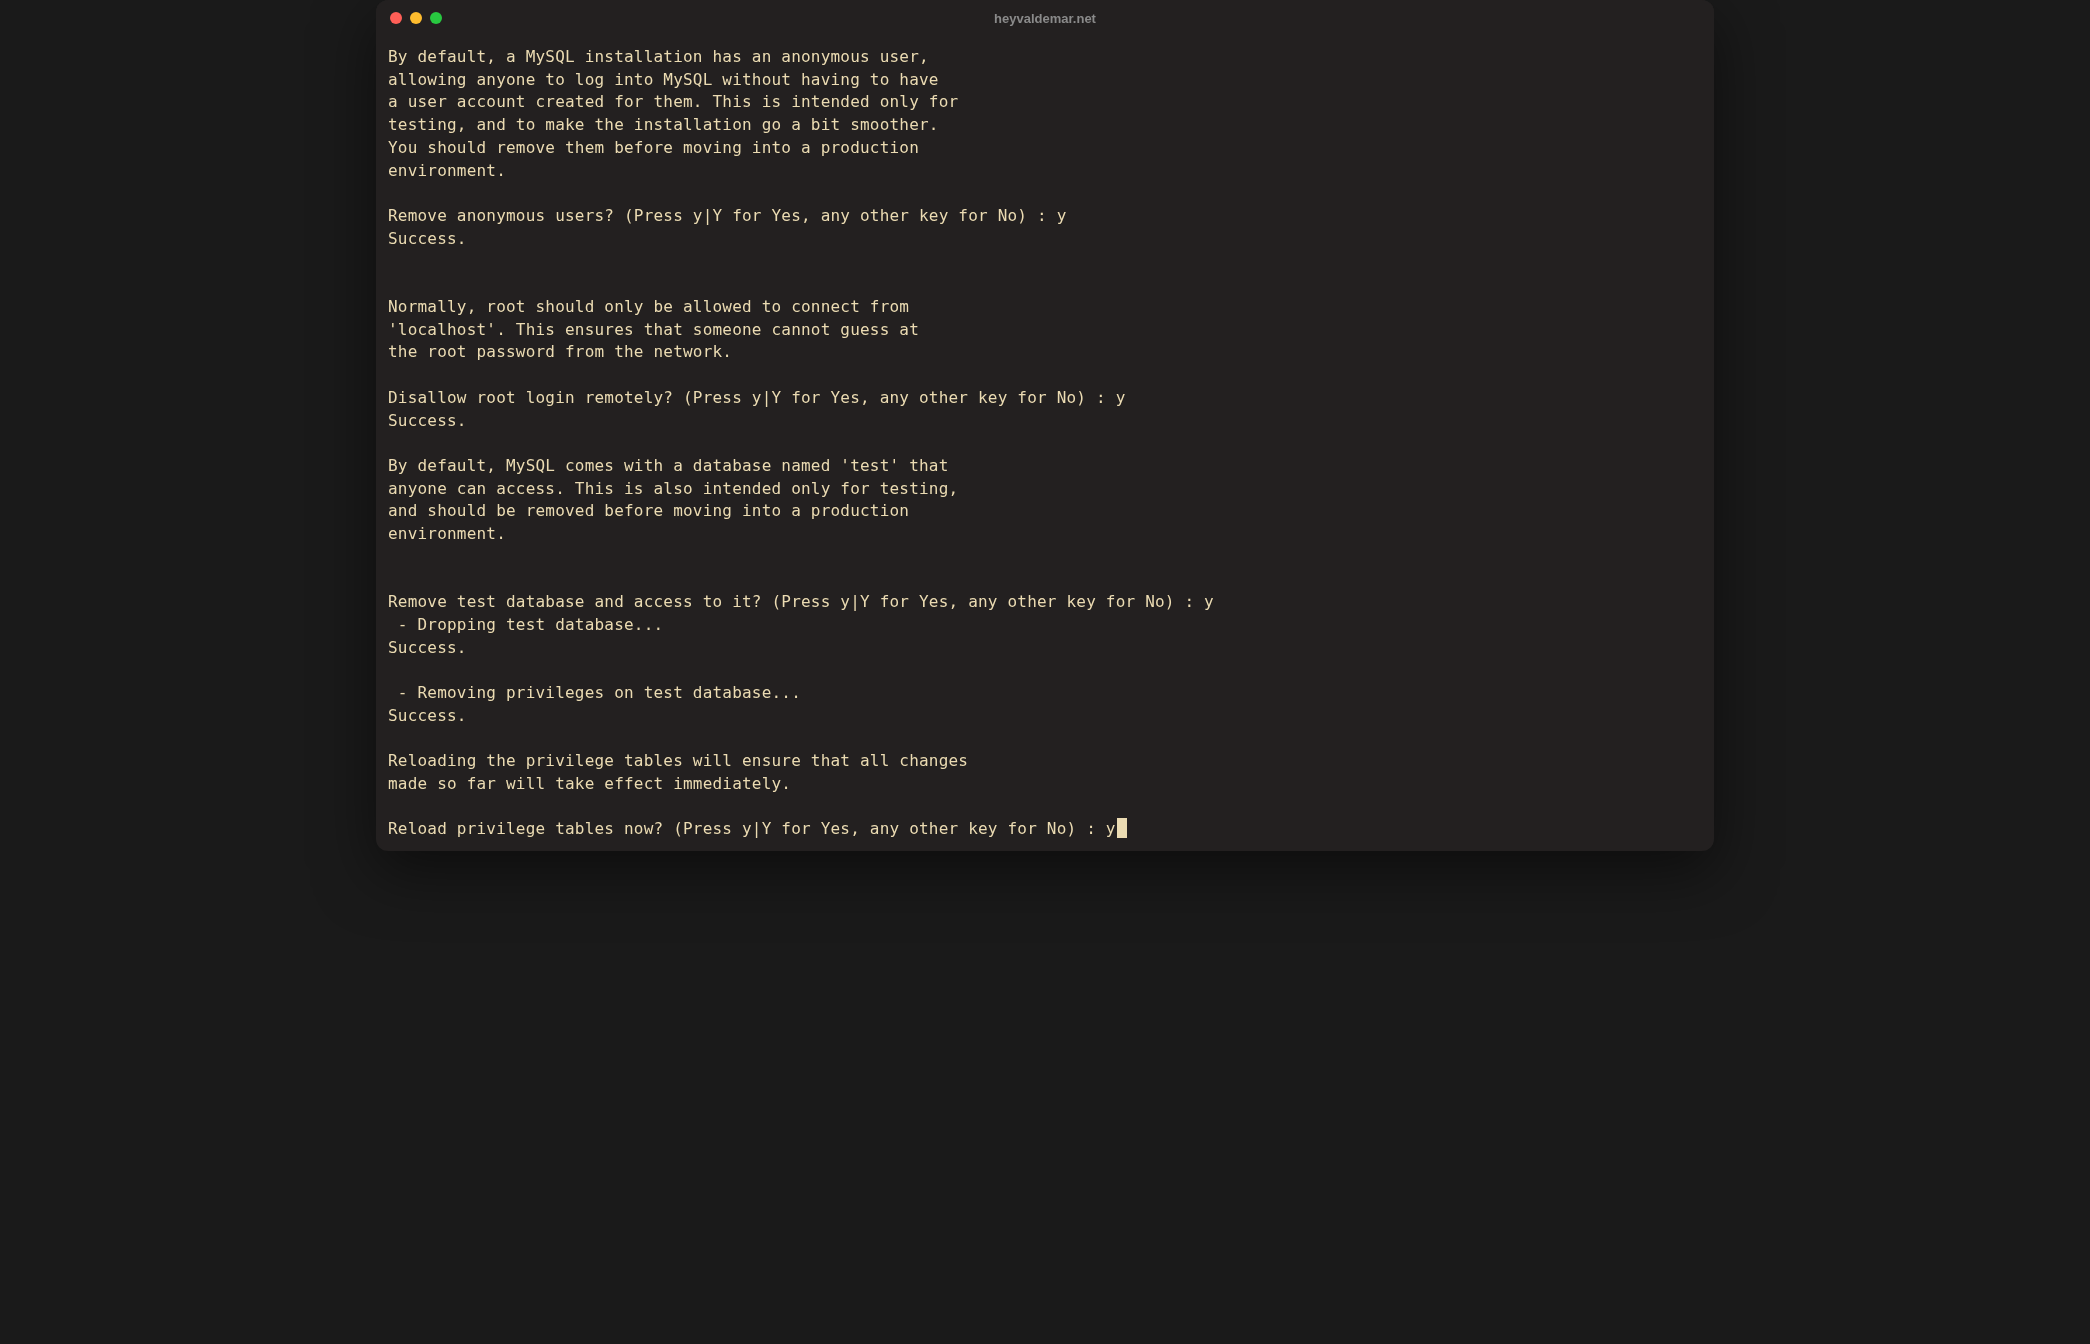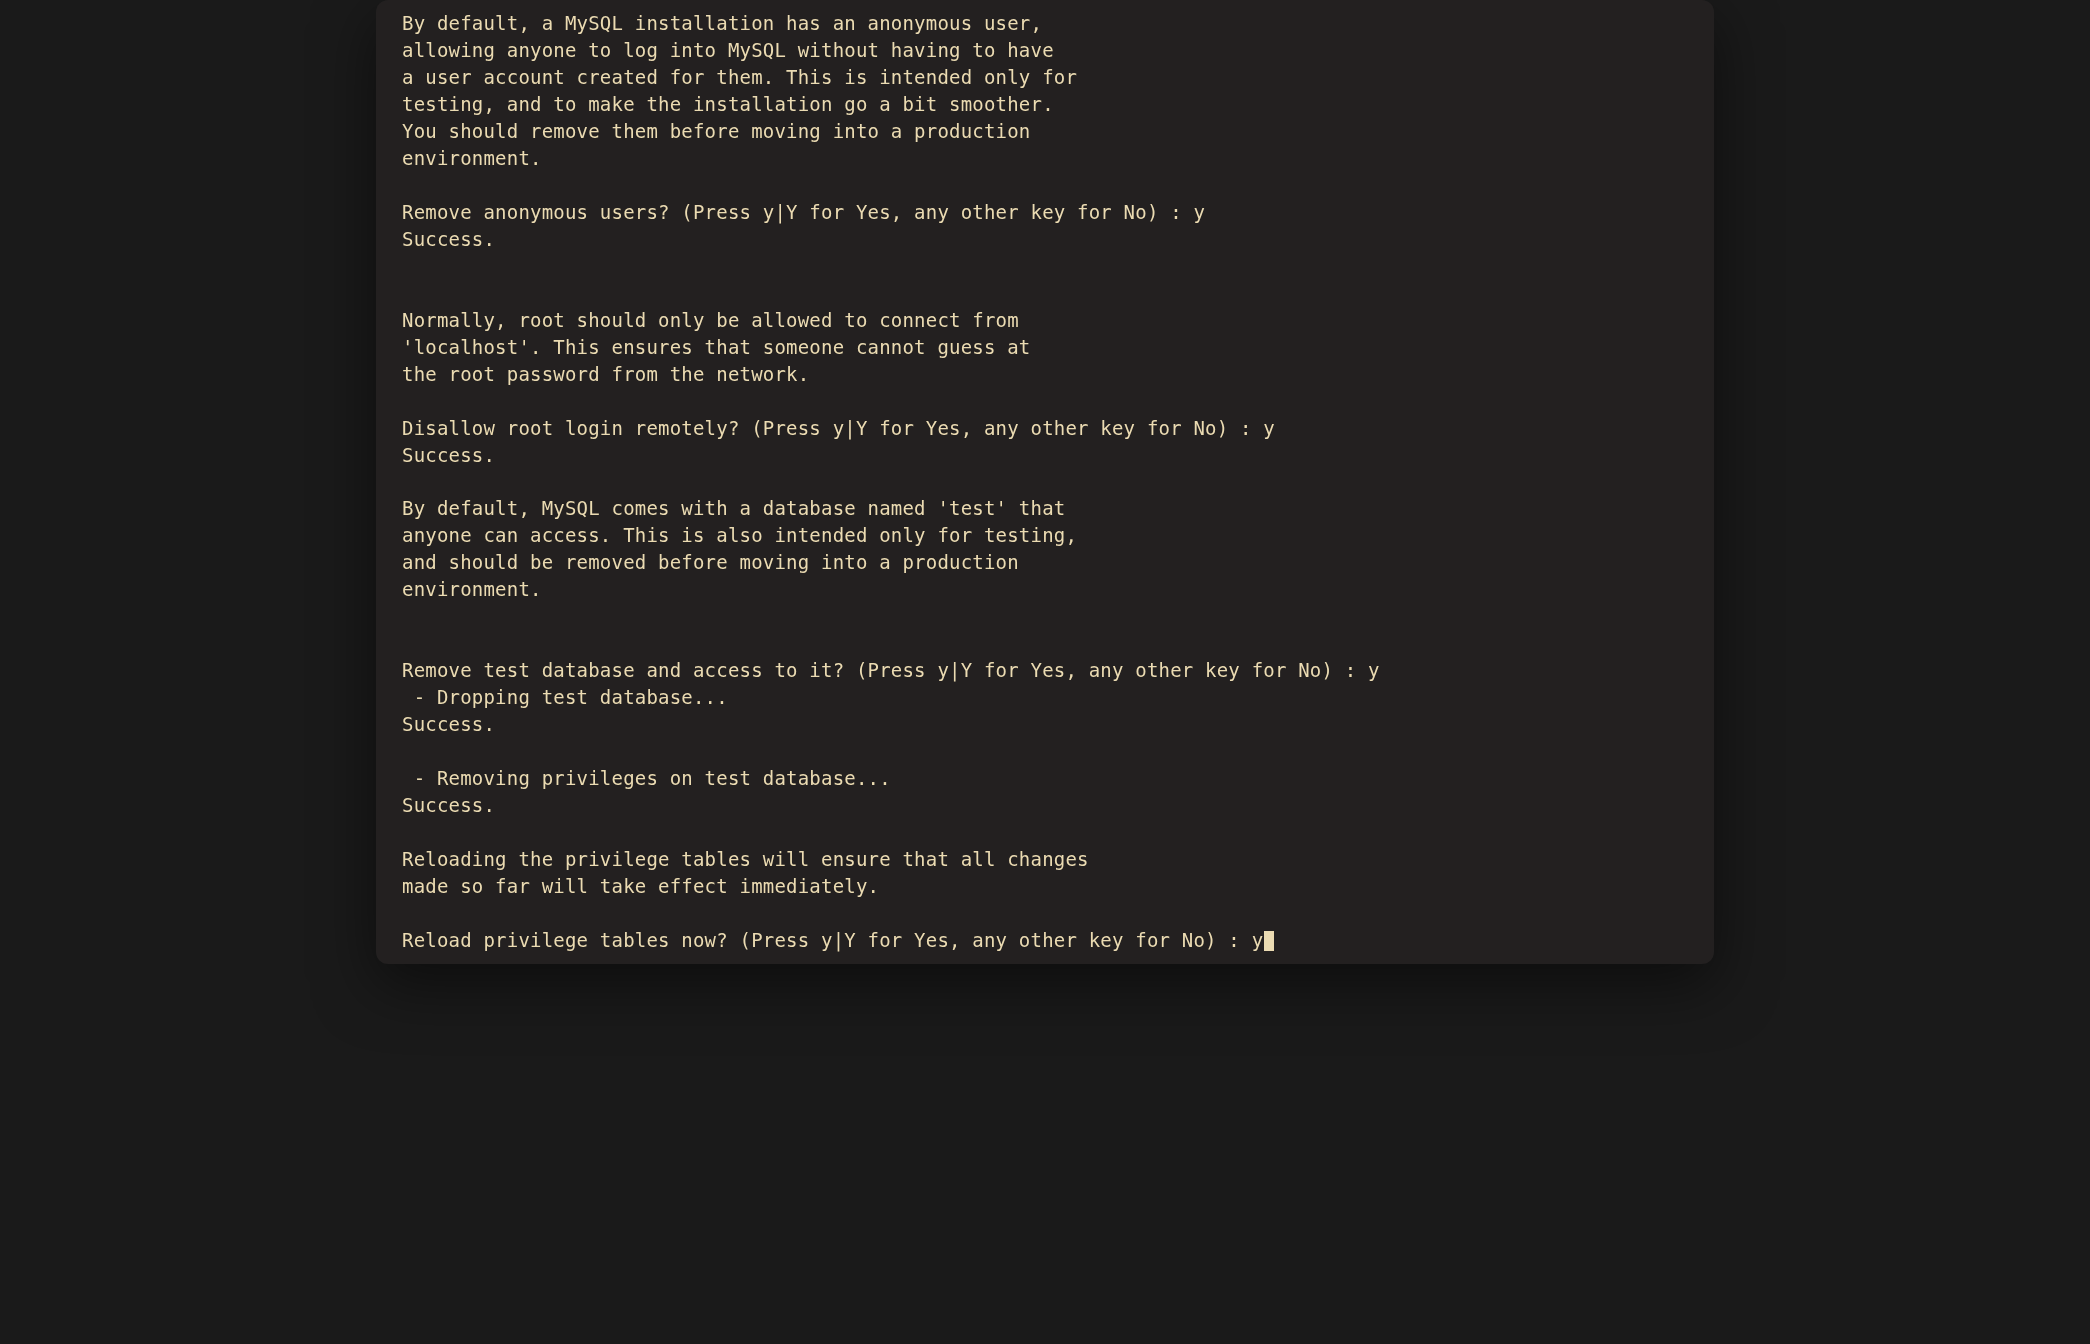--- a/index.html
+++ b/index.html
@@ -47,37 +47,45 @@
     .title-text {
       position: absolute;
       left: 50%;
       transform: translateX(-50%);
       color: #8a8a8a;
       font-size: 13px;
       font-weight: 600;
       font-family: -apple-system, BlinkMacSystemFont, 'Segoe UI', sans-serif;
     }
     .terminal-content {
-      padding: 10px 10px 10px 26px;
+      padding: 10px 10px 10px 12px;
       color: #ebdbb2;
-      font-size: 19px;
+      font-size: 16px;
       line-height: 1.42;
       white-space: pre;
       letter-spacing: 0.2px;
     }
     .terminal-line {
       min-height: 1.42em;
     }
     .cursor {
       display: inline-block;
       width: 10px;
       height: 20px;
       background: #ebdbb2;
       vertical-align: text-bottom;
       margin-left: 1px;
     }
   </style>
 </head>
 <body>
 
 <div class="terminal-window">
+  <div class="title-bar">
+    <div class="traffic-lights">
+      <div class="traffic-light red"></div>
+      <div class="traffic-light yellow"></div>
+      <div class="traffic-light green"></div>
+    </div>
+    <div class="title-text">heyvaldemar.net</div>
+  </div>
   <div class="terminal-content"><div id="terminal-lines"><div class="terminal-line">By default, a MySQL installation has an anonymous user,</div><div class="terminal-line">allowing anyone to log into MySQL without having to have</div><div class="terminal-line">a user account created for them. This is intended only for</div><div class="terminal-line">testing, and to make the installation go a bit smoother.</div><div class="terminal-line">You should remove them before moving into a production</div><div class="terminal-line">environment.</div><div class="terminal-line">&nbsp;</div><div class="terminal-line">Remove anonymous users? (Press y|Y for Yes, any other key for No) : y</div><div class="terminal-line">Success.</div><div class="terminal-line">&nbsp;</div><div class="terminal-line">&nbsp;</div><div class="terminal-line">Normally, root should only be allowed to connect from</div><div class="terminal-line">'localhost'. This ensures that someone cannot guess at</div><div class="terminal-line">the root password from the network.</div><div class="terminal-line">&nbsp;</div><div class="terminal-line">Disallow root login remotely? (Press y|Y for Yes, any other key for No) : y</div><div class="terminal-line">Success.</div><div class="terminal-line">&nbsp;</div><div class="terminal-line">By default, MySQL comes with a database named 'test' that</div><div class="terminal-line">anyone can access. This is also intended only for testing,</div><div class="terminal-line">and should be removed before moving into a production</div><div class="terminal-line">environment.</div><div class="terminal-line">&nbsp;</div><div class="terminal-line">&nbsp;</div><div class="terminal-line">Remove test database and access to it? (Press y|Y for Yes, any other key for No) : y</div><div class="terminal-line"> - Dropping test database...</div><div class="terminal-line">Success.</div><div class="terminal-line">&nbsp;</div><div class="terminal-line"> - Removing privileges on test database...</div><div class="terminal-line">Success.</div><div class="terminal-line">&nbsp;</div><div class="terminal-line">Reloading the privilege tables will ensure that all changes</div><div class="terminal-line">made so far will take effect immediately.</div><div class="terminal-line">&nbsp;</div></div><span>Reload privilege tables now? (Press y|Y for Yes, any other key for No) : y</span><span class="cursor"></span></div>
 </div>
 
 </body></html>

